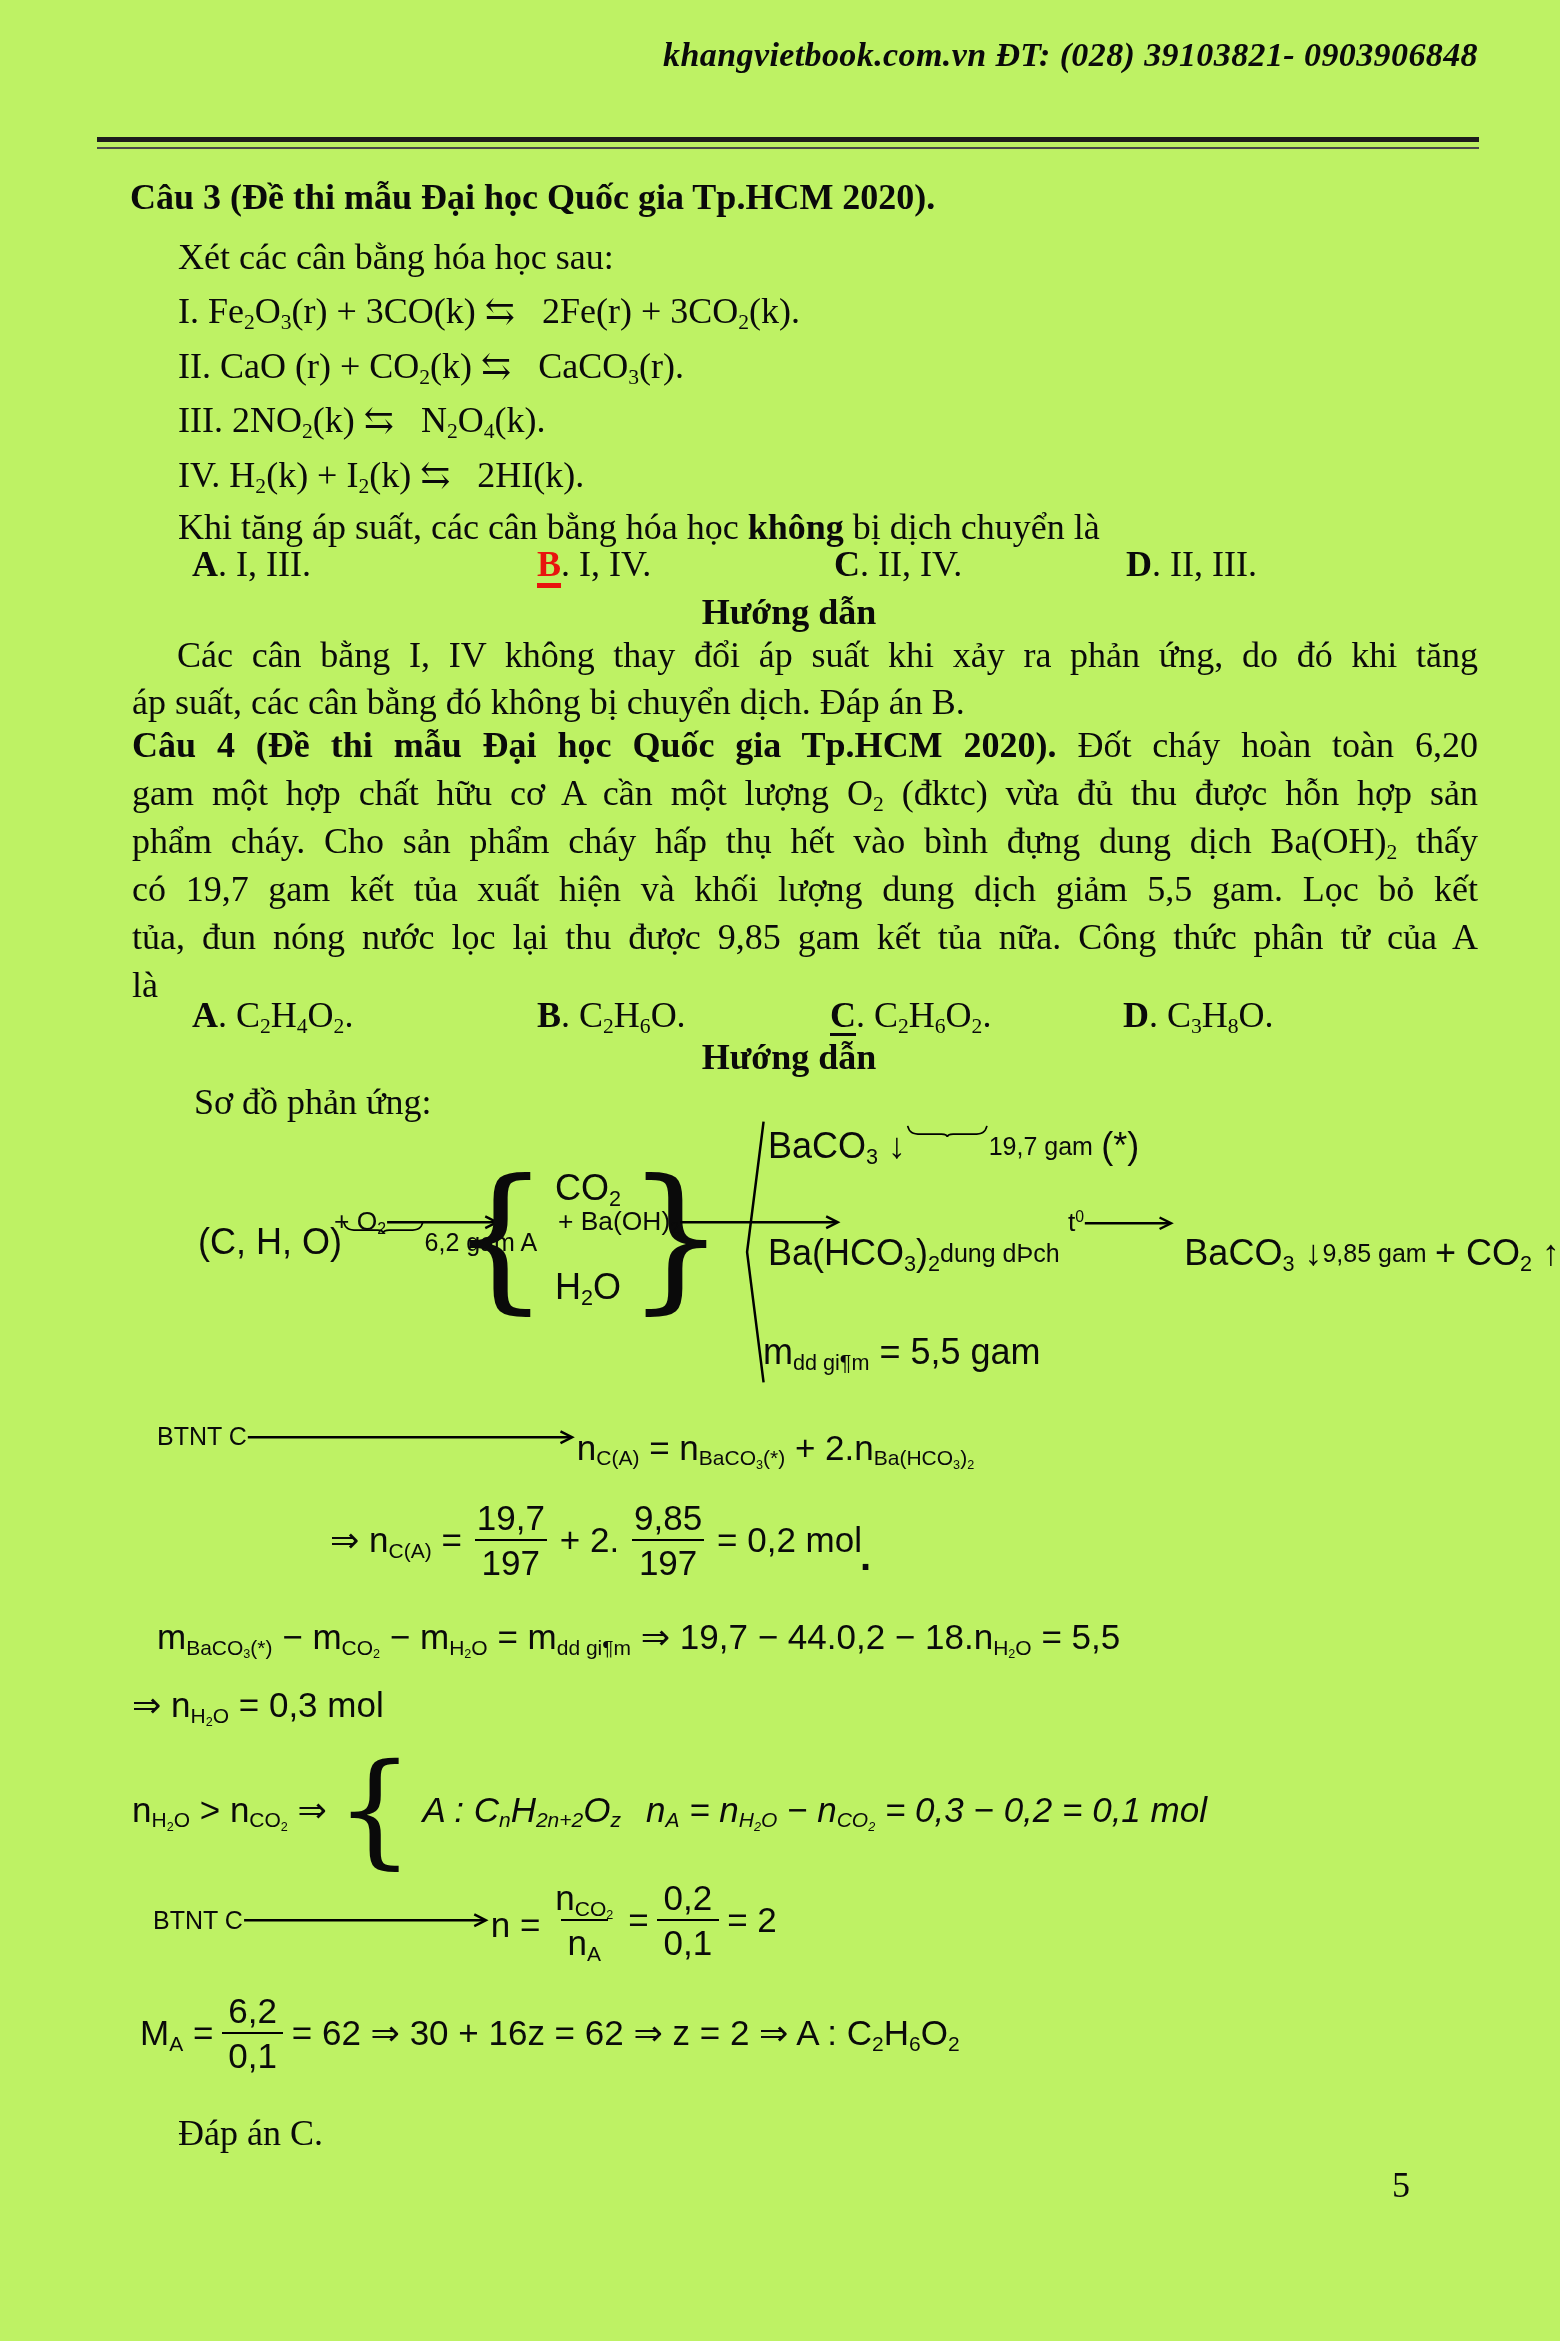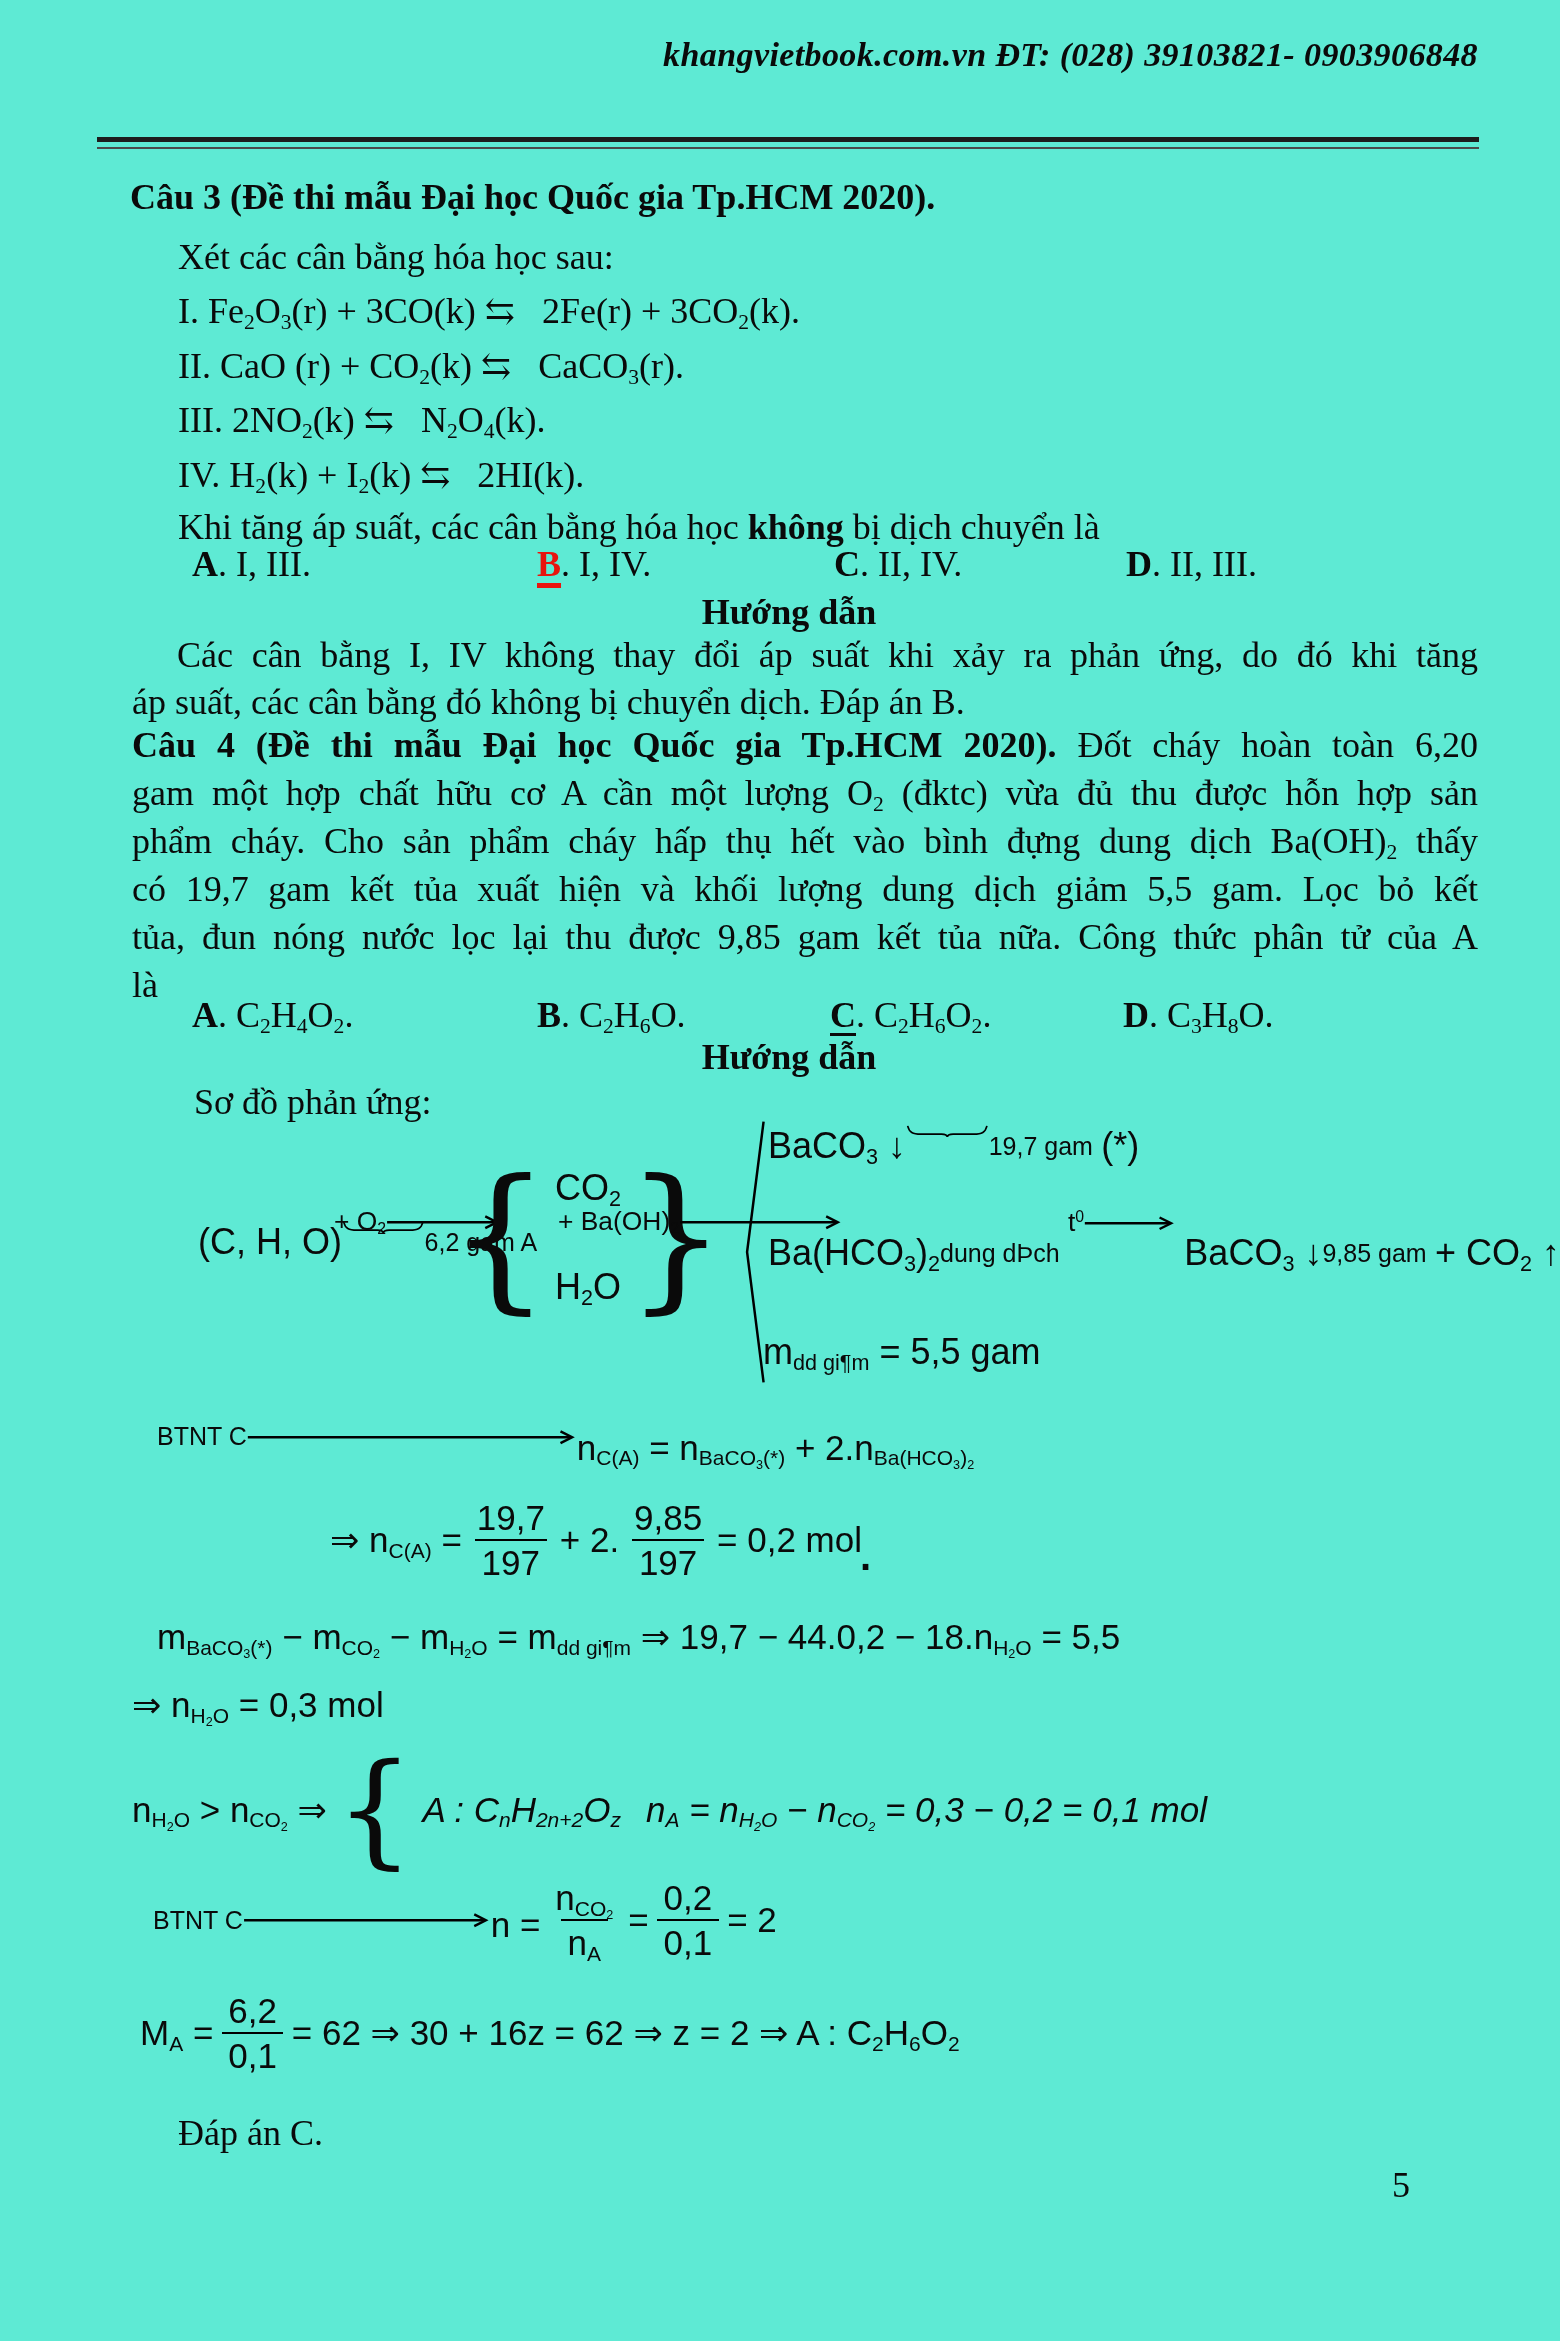--- a/index.html
+++ b/index.html
@@ -1,17 +1,17 @@
 <!DOCTYPE html>
 <html style="font-size:13.2px"><head>
 <meta charset="utf-8">
 <style>
   *{box-sizing:border-box;}
   html,body{margin:0;padding:0;background:#ffffff;}
-  .page{position:relative;width:1561px;height:2342px;background:#5eead4;color:#0a0a0a;
+  .page{position:relative;width:1561px;height:2342px;background:#bef264;color:#0a0a0a;
         font-family:"Liberation Serif","DejaVu Serif",serif;overflow:hidden;}
   .abs{position:absolute;}
   .body-text{font-size:36px;line-height:45px;white-space:nowrap;}
   .jline{position:absolute;left:132px;width:1346px;font-size:36px;line-height:45px;
          text-align:justify;text-align-last:justify;}
   .jline.last{text-align:left;text-align-last:left;}
   .header-text{position:absolute;top:36px;right:83px;font-style:italic;font-weight:700;
                font-size:34px;letter-spacing:0.4px;white-space:nowrap;}
   .rule-thick{position:absolute;left:97px;width:1382px;height:5px;background:#1d1d1d;top:137px;}
   .rule-thin{position:absolute;left:97px;width:1382px;height:1.7px;background:#4a4a4a;top:147px;}

